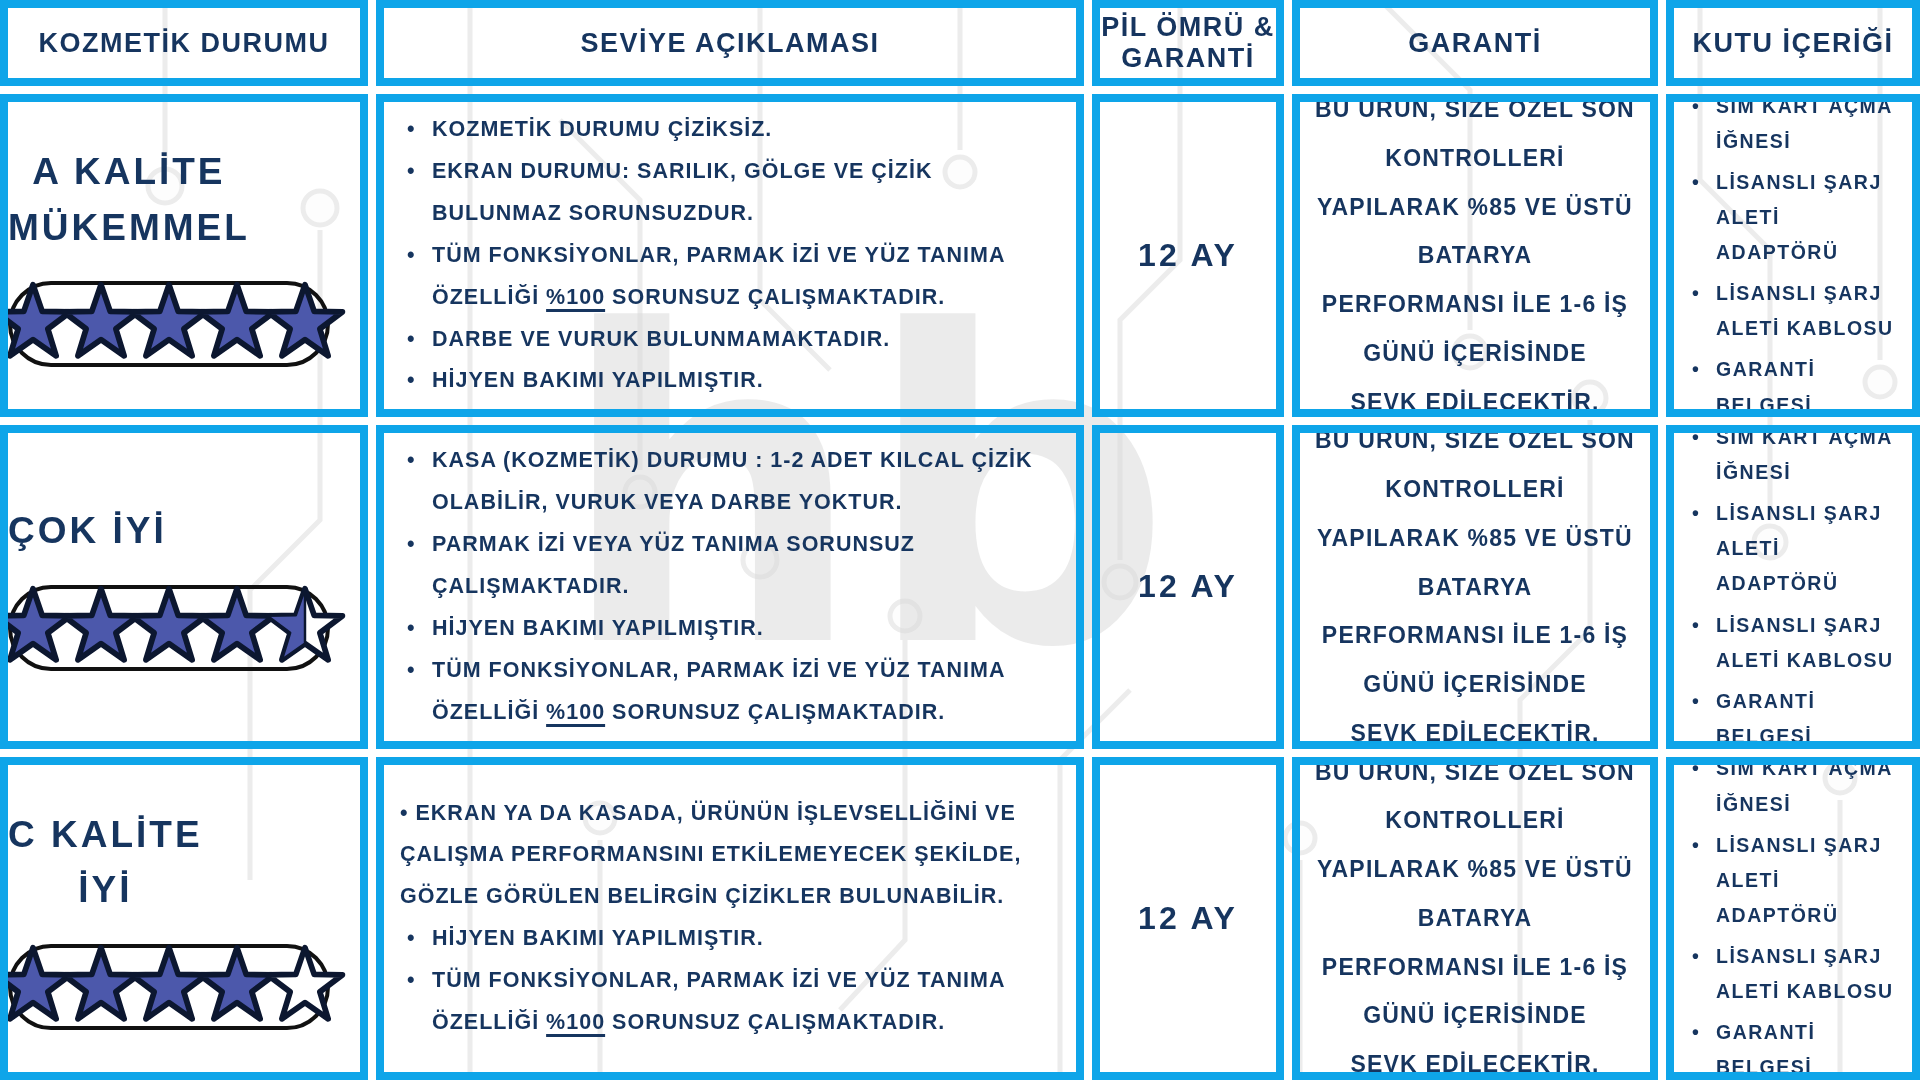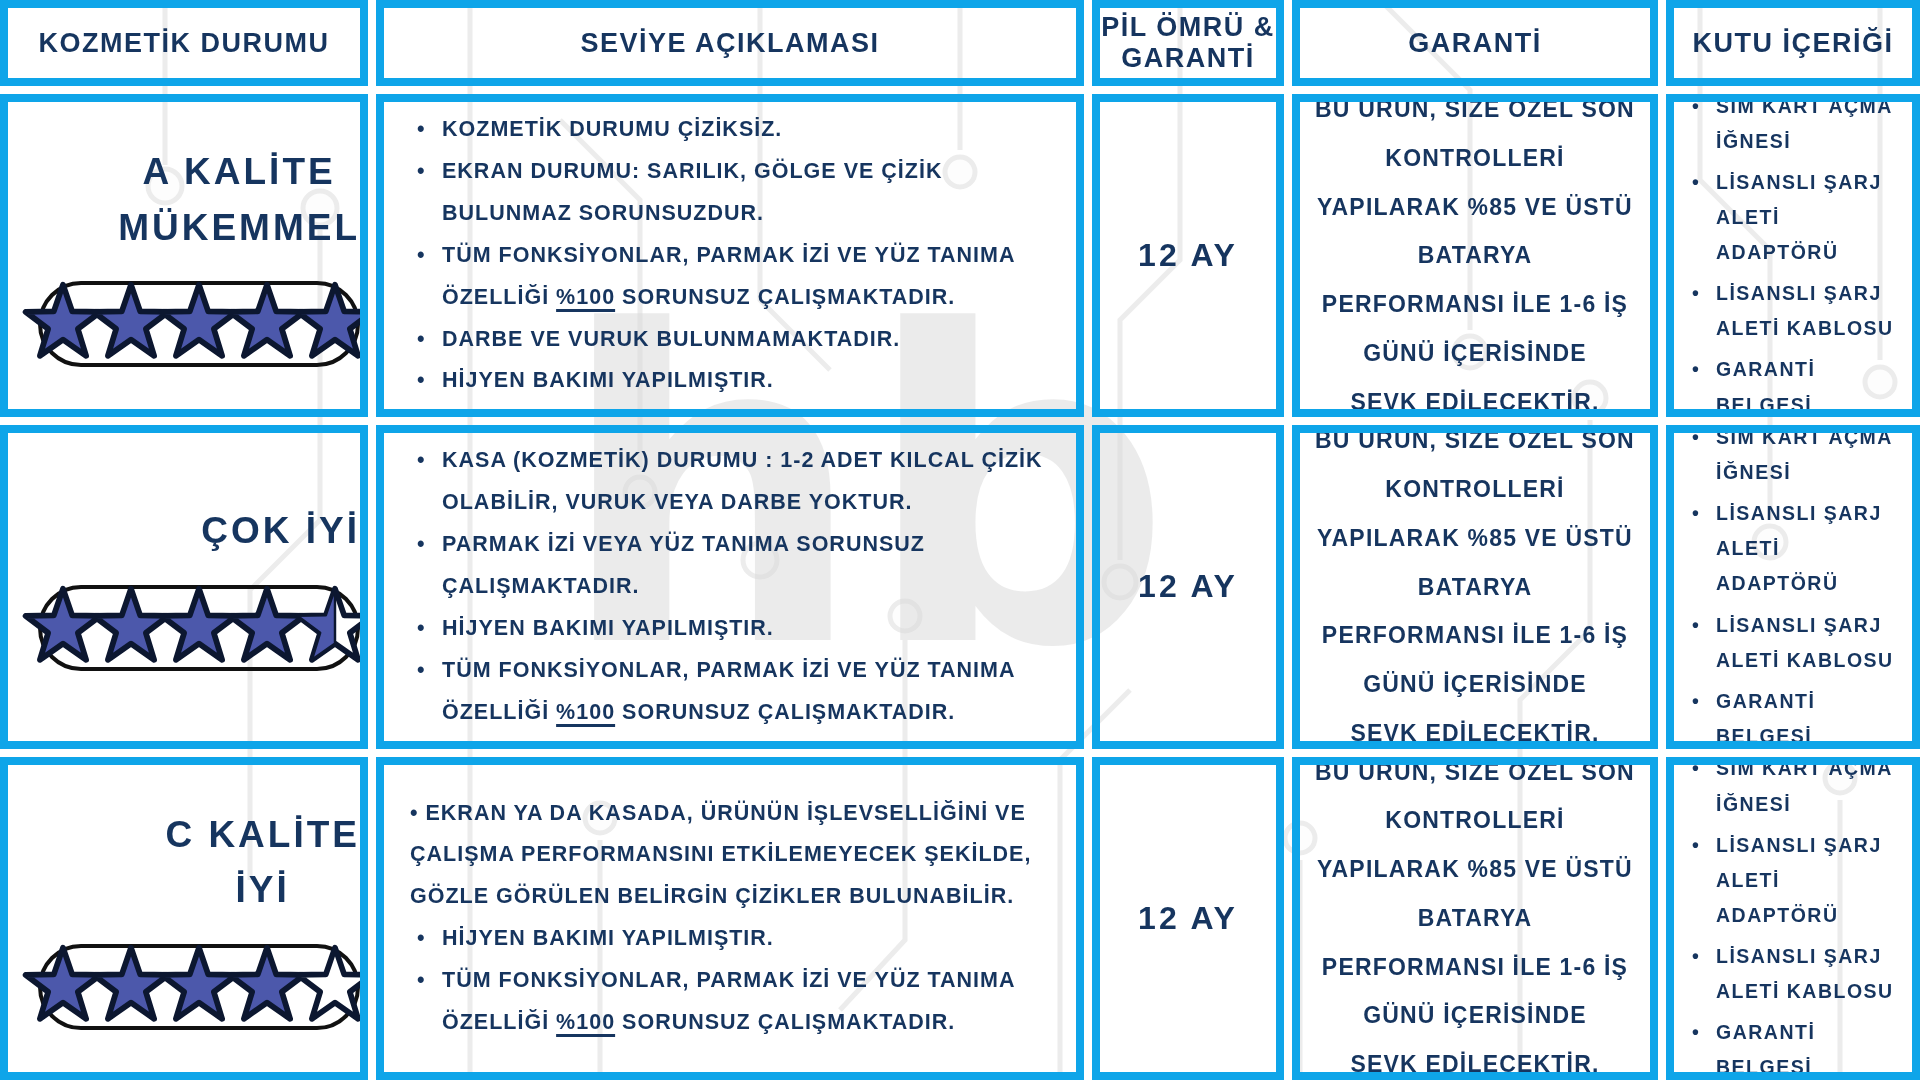--- a/index.html
+++ b/index.html
@@ -14,29 +14,29 @@
     grid-template-columns:368px 708px 192px 366px 1fr;
     grid-template-rows:86px 1fr 1fr 1fr;
     gap:8px;
   }
   .cell{
     border:8px solid #0ea5e9;
     display:flex;flex-direction:column;justify-content:center;
     overflow:hidden;background:transparent;
   }
   .hdr{align-items:center;text-align:center;font-size:27px;letter-spacing:1.5px}
-  .grade{align-items:flex-end;gap:26px}
+  .grade{align-items:flex-start;gap:26px}
   .grade-title{font-size:37px;letter-spacing:3px;text-align:center;line-height:1.5}
   .pill{
     width:314px;height:78px;border:4px solid #111;border-radius:46px;
     display:flex;align-items:center;justify-content:center;flex-direction:row;
     overflow:visible;flex:none;
   }
   .pill svg{width:82px;height:82px;margin:0 -7px;overflow:visible}
-  .desc{padding:8px 26px}
+  .desc{padding:8px 16px}
   .desc ul{list-style:none;margin:0;padding:0;font-size:21.5px;letter-spacing:1px;line-height:1.95}
   .desc li{position:relative;padding-left:32px}
   .desc li:not(.center)::before{content:"\2022";position:absolute;left:7px}
   .desc li.center{padding-left:0;}
   u{text-decoration-thickness:2.5px;text-underline-offset:5px}
   .warranty{align-items:center;text-align:center;font-size:32px;letter-spacing:3px}
   .battery{align-items:center;text-align:center;font-size:23px;letter-spacing:1.2px;line-height:2.12;padding:0 8px}
   .box{padding:12px 10px 12px 16px}
   .box ul{list-style:none;margin:0;padding:0;font-size:19.5px;letter-spacing:1.5px;line-height:1.8}
   .box li{position:relative;padding-left:26px;margin:6px 0}

